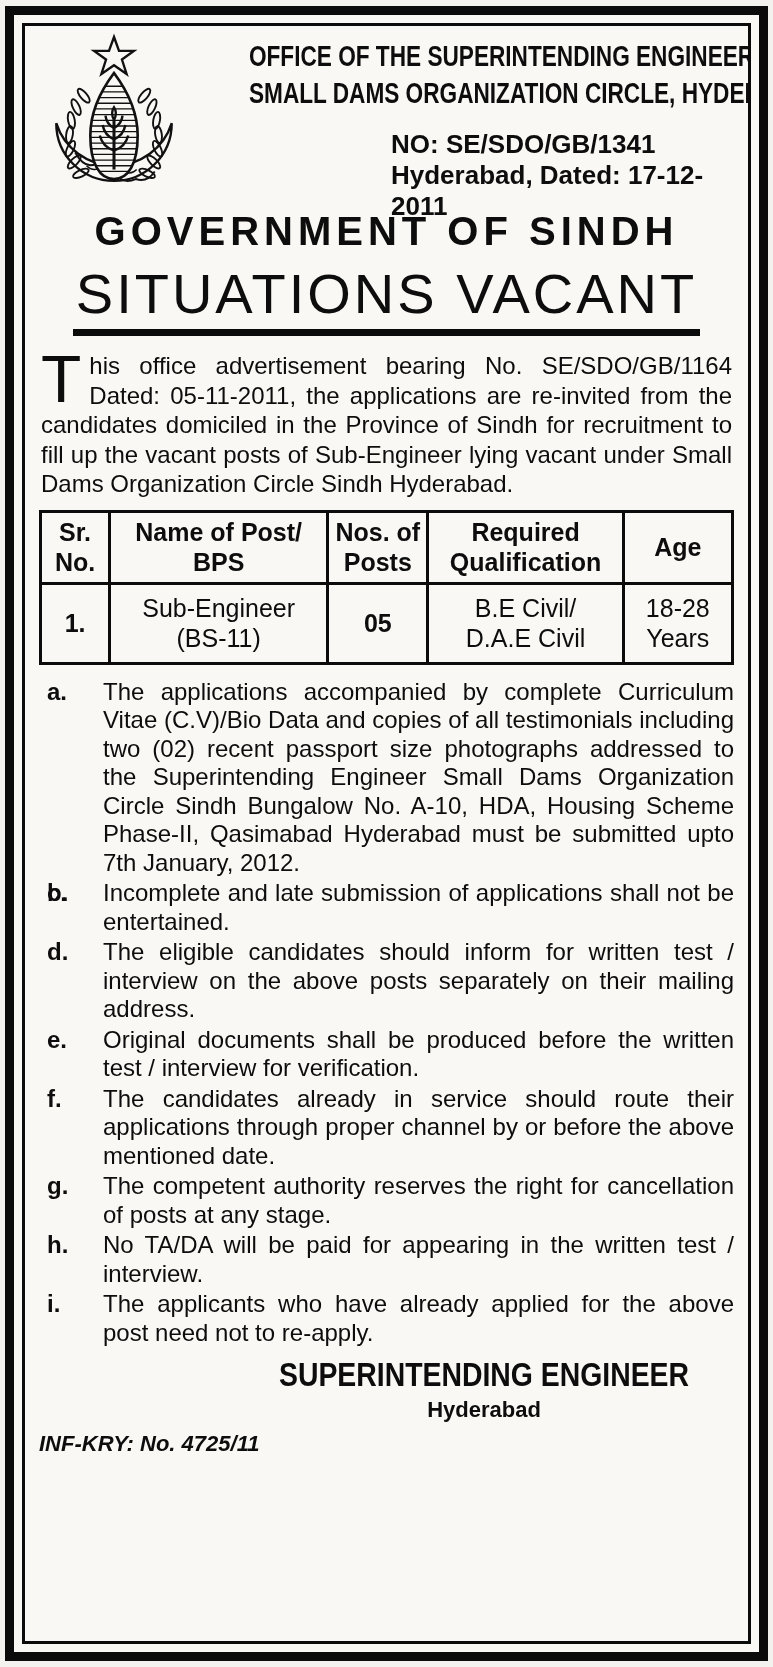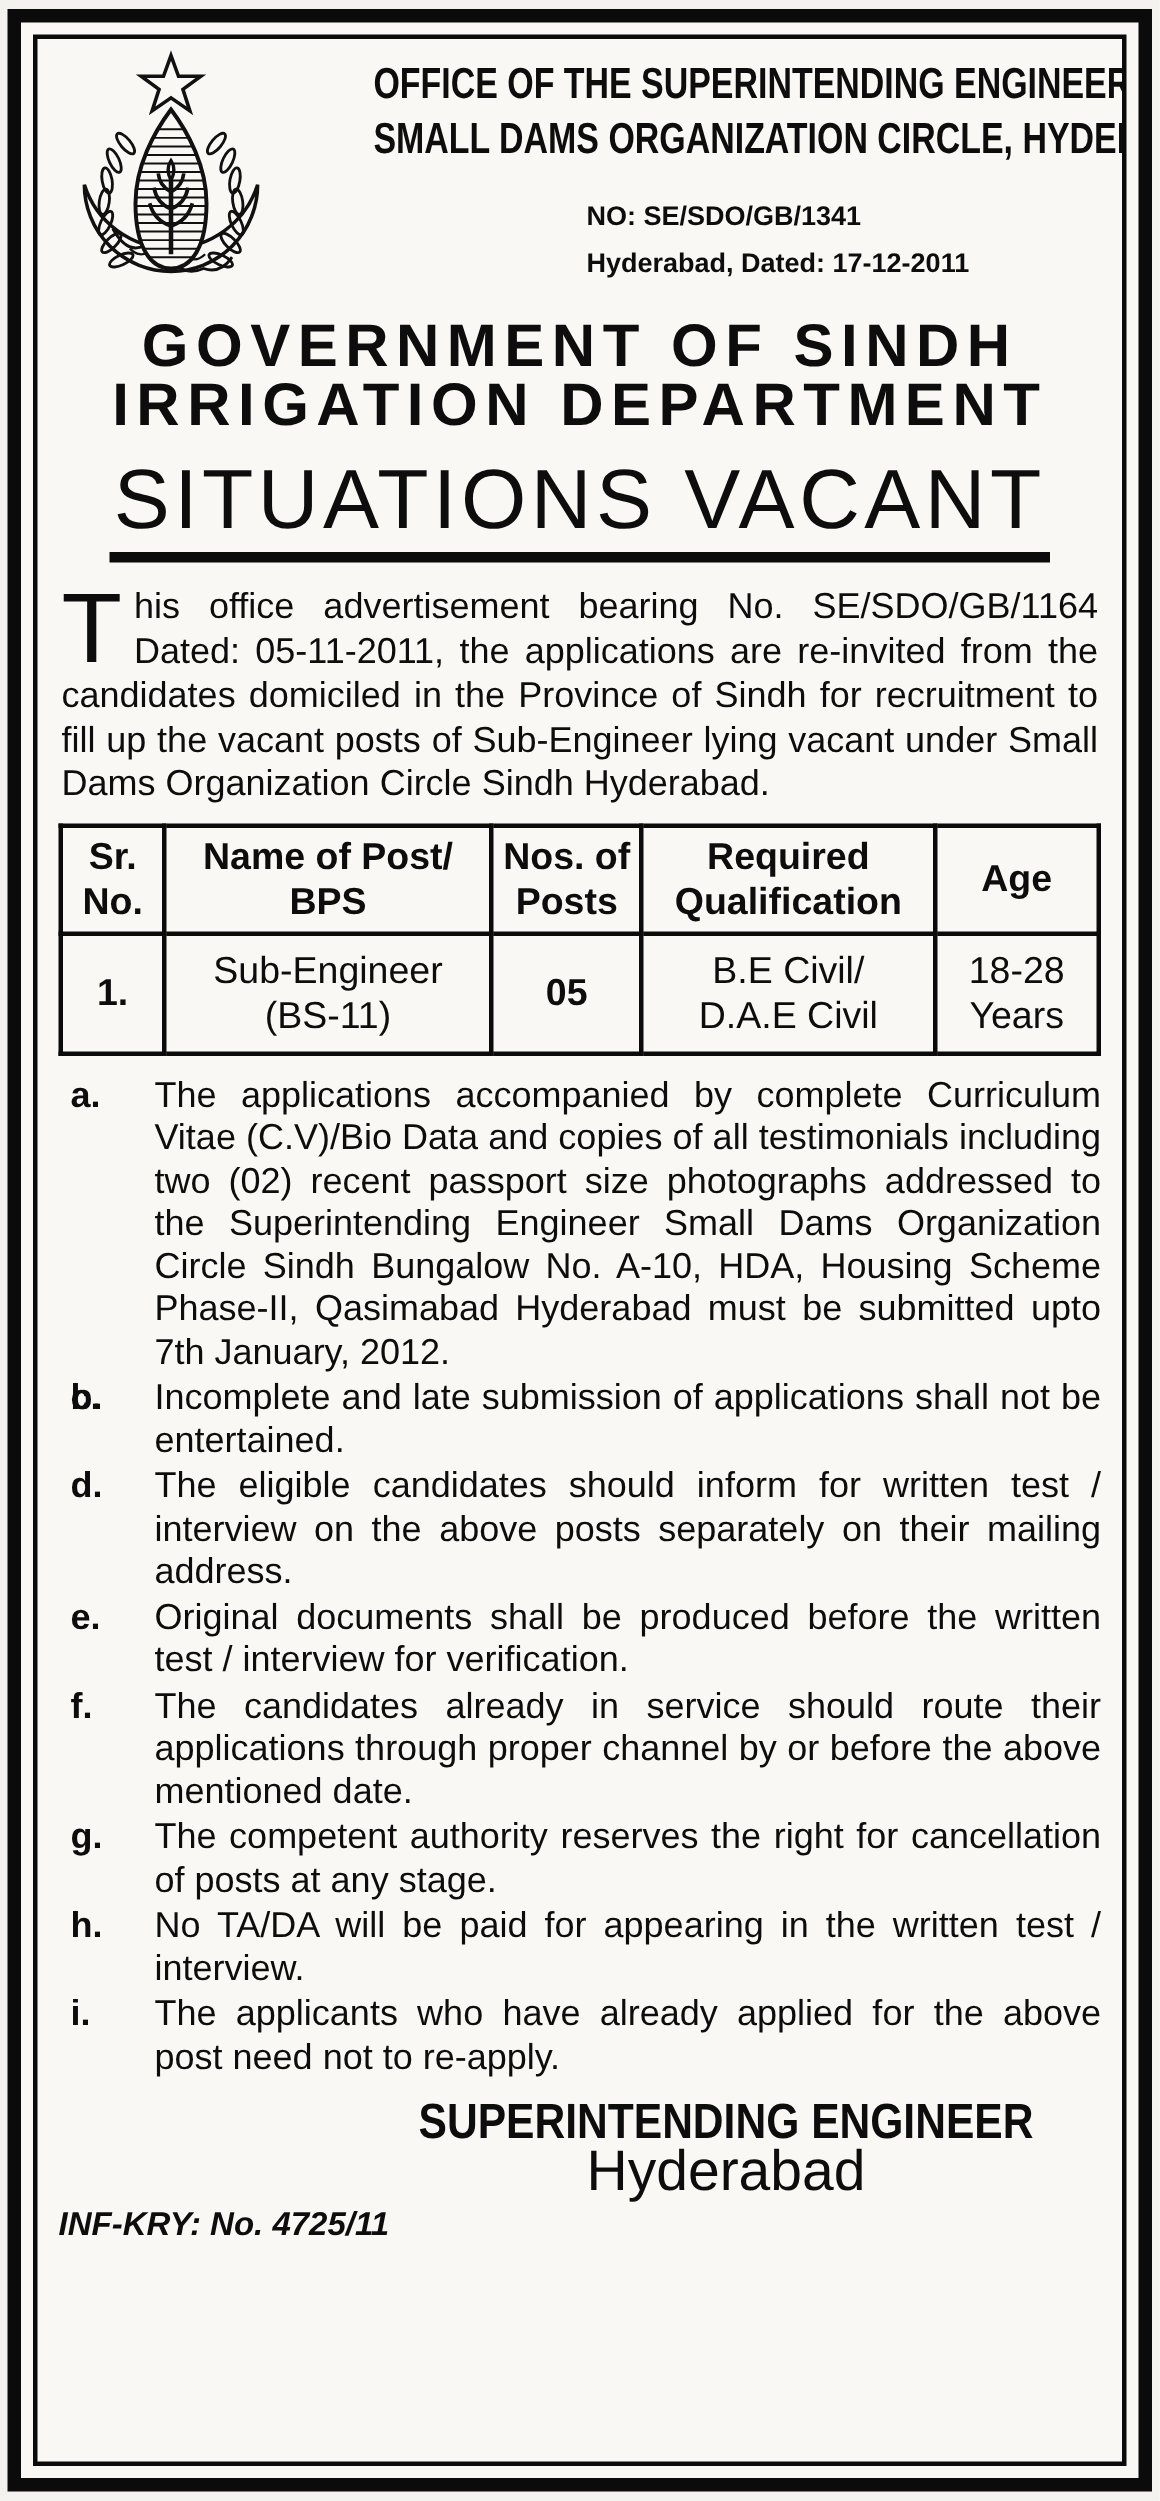--- a/index.html
+++ b/index.html
@@ -19,21 +19,21 @@
   }
   
   .masthead{position:relative;height:182px;}
   .emblem{position:absolute;left:4px;top:2px;}
   .office-titles{margin-left:150px;padding-top:8px;}
   .office-line{
     display:block;text-align:center;white-space:nowrap;
     font-weight:bold;font-size:29px;line-height:37px;
     transform:scaleX(0.78);
   }
-  .ref-block{margin-left:352px;margin-top:17px;font-weight:bold;font-size:18px;line-height:31px;}
+  .ref-block{margin-left:352px;margin-top:17px;font-weight:bold;font-size:26px;line-height:31px;}
   
   .govt-titles{text-align:center;font-weight:bold;font-size:40px;line-height:39px;letter-spacing:5px;margin-top:0;}
   
   .headline-wrap{text-align:center;margin-top:17px;}
   .headline{
     display:inline-block;font-weight:normal;font-size:56px;line-height:52px;
     letter-spacing:3px;white-space:nowrap;
     padding:0 3px 9px;border-bottom:7px solid #0b0b0b;
   }
   
@@ -55,21 +55,21 @@
     font-size:24px;line-height:28.5px;text-align:justify;
   }
   .cond-label{position:absolute;left:8px;top:0;font-weight:bold;}
   
   .signature{width:500px;margin:10px 0 0 auto;text-align:center;}
   .sig-title{
     display:block;font-weight:bold;font-size:33px;line-height:36px;
     white-space:nowrap;transform:scaleX(0.86);
   }
   .sig-org{font-weight:bold;font-size:29px;line-height:33px;}
-  .sig-city{font-weight:normal;font-size:38px;line-height:33px;}
+  .sig-city{font-weight:bold;font-size:22px;line-height:33px;}
   
   .footer-ref{font-weight:bold;font-size:22px;line-height:26px;margin-top:5px;font-style:italic;}
 </style>
 </head>
 <body>
 
 <div class="outer-frame">
   <div class="inner-frame">
 
     <div class="masthead">
@@ -142,21 +142,20 @@
       </div>
 
       <div class="ref-block">
         <div>NO: SE/SDO/GB/1341</div>
         <div>Hyderabad, Dated: 17-12-2011</div>
       </div>
     </div>
 
     <div class="govt-titles">
       <div>GOVERNMENT OF SINDH</div>
-      <div>IRRIGATION DEPARTMENT</div>
     </div>
 
     <div class="headline-wrap">
       <span class="headline">SITUATIONS VACANT</span>
     </div>
 
     <p class="intro">
       <span class="dropcap">T</span><span>his office advertisement bearing No. SE/SDO/GB/1164 Dated: 05-11-2011, the applications are re-invited from the candidates domiciled in the Province of Sindh for recruitment to fill up the vacant posts of Sub-Engineer lying vacant under Small Dams Organization Circle Sindh Hyderabad.</span>
     </p>
 

